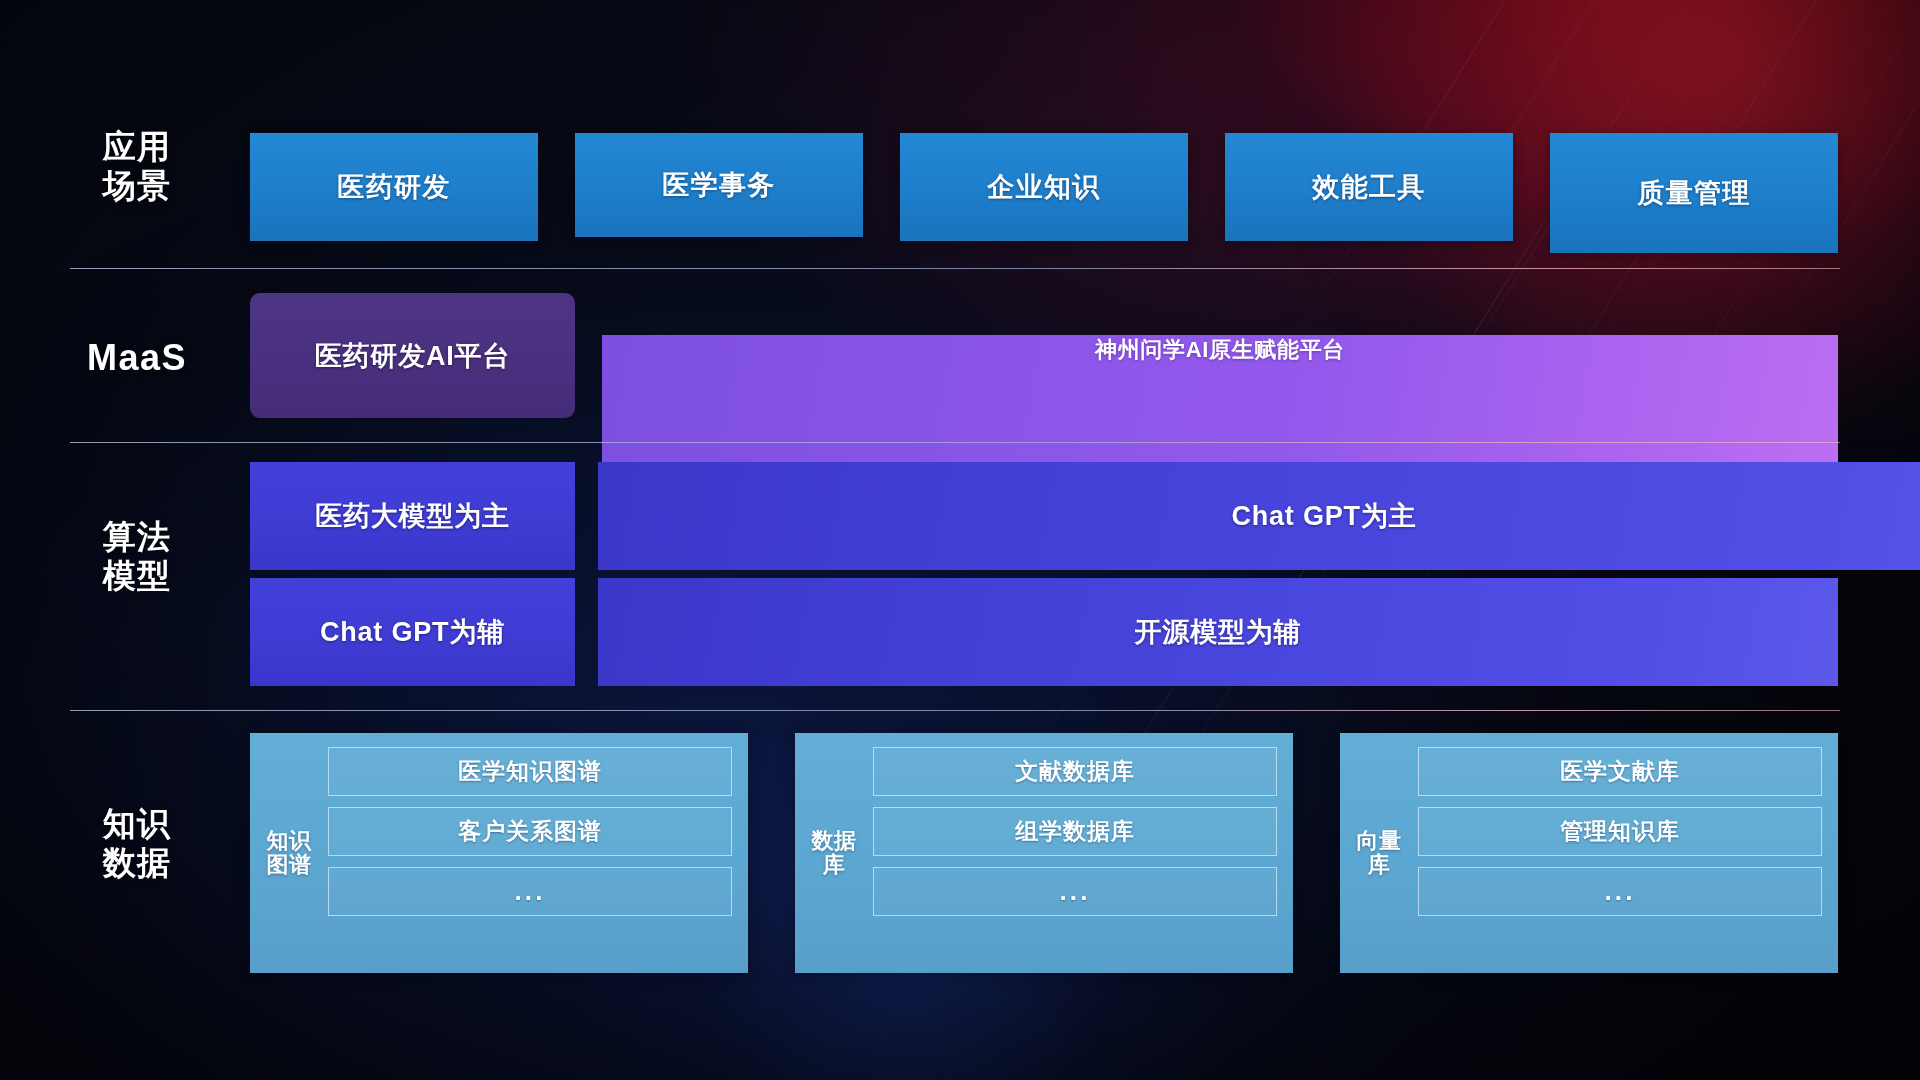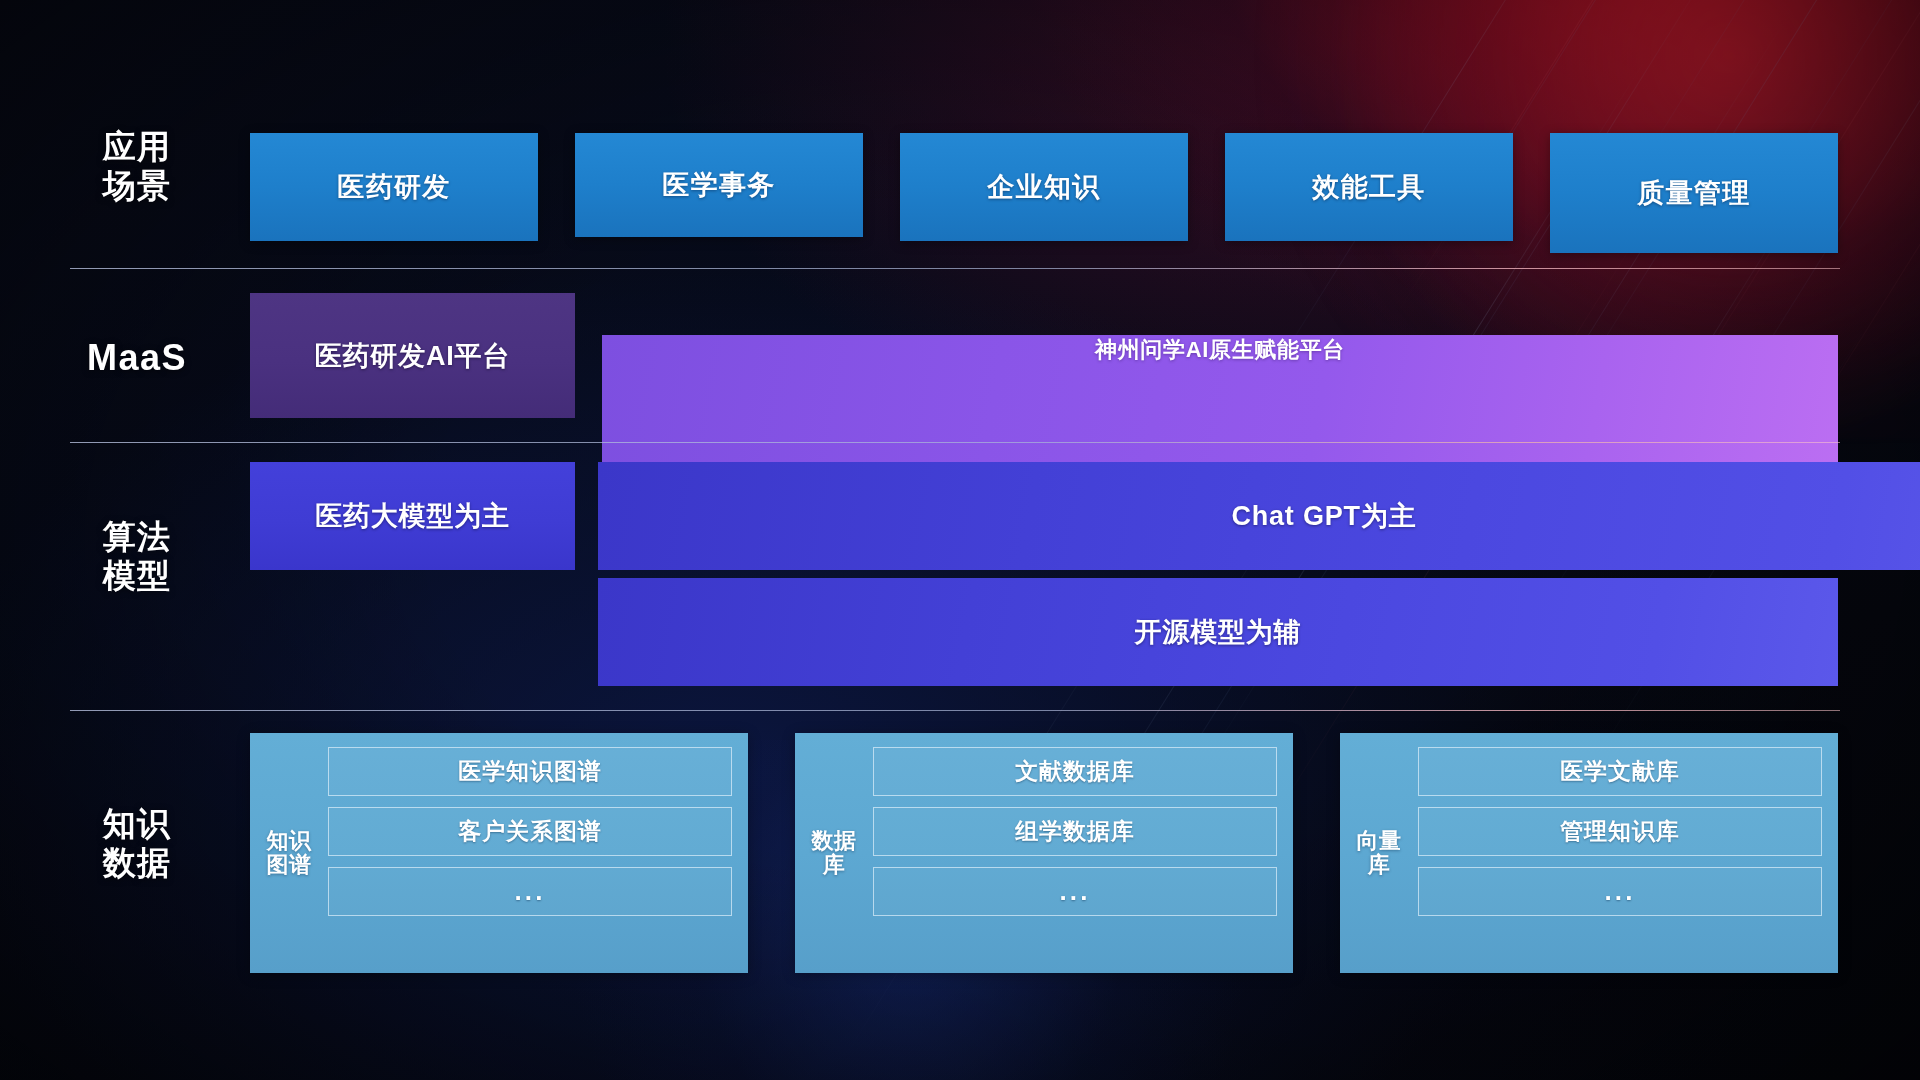--- a/index.html
+++ b/index.html
@@ -59,21 +59,21 @@
     display:flex; align-items:center; justify-content:center;
     letter-spacing:.05em;
     box-shadow:0 2px 10px rgba(0,0,0,.35);
     text-shadow:0 1px 3px rgba(0,20,50,.45);
   }
   
   .maas-left {
     background:linear-gradient(180deg,#4e3583 0%,#4a3180 55%,#442c78 100%);
     color:#ffffff; font-size:27px; font-weight:bold;
     display:flex; align-items:center; justify-content:center;
-    letter-spacing:.03em; text-shadow:0 1px 3px rgba(10,0,30,.5);
+    letter-spacing:.03em; text-shadow:0 1px 3px rgba(10,0,30,.5);border-radius:10px;
   }
   .maas-right {
     background:linear-gradient(100deg,#7d4fe0 0%,#8a55e8 32%,#9459ec 58%,#a963ef 80%,#bb6ef2 100%);
     color:#ffffff; font-size:22px; font-weight:bold;
     display:flex; align-items:flex-start; justify-content:center;
     letter-spacing:.03em; text-shadow:0 1px 3px rgba(30,0,60,.35);margin-top:47px;
   }
   
   .algo-left {
     background:linear-gradient(180deg,#4340da 0%,#3f3cd4 55%,#3a36cc 100%);
@@ -183,20 +183,23 @@
     <div>模型</div>
   </div>
 
   <div class="algo-left" style="position:absolute; left:250px; top:462px; width:325px; height:108px;">
     <span>医药大模型为主</span>
   </div>
   <div class="algo-right" style="position:absolute; left:598px; top:462px; width:1452px; height:108px;">
     <span>Chat GPT为主</span>
   </div>
 
+  <div class="algo-left" style="position:absolute; left:250px; top:578px; width:325px; height:108px;">
+    <span>Chat GPT为辅</span>
+  </div>
   <div class="algo-right" style="position:absolute; left:598px; top:578px; width:1240px; height:108px;">
     <span>开源模型为辅</span>
   </div>
 
   <div class="divider" style="left:70px; top:710px; width:1770px;"></div>
 
   <div class="row-label" style="left:72px; top:805px; width:130px; font-size:33px;">
     <div>知识</div>
     <div>数据</div>
   </div>

